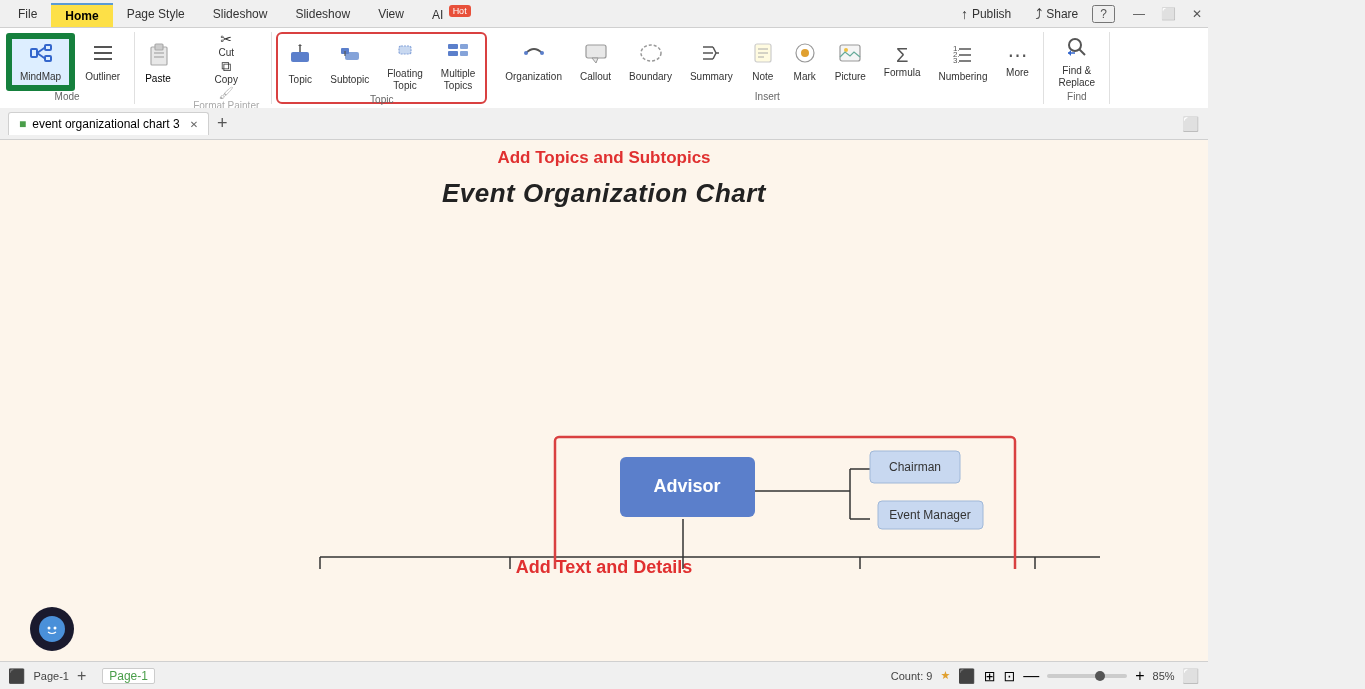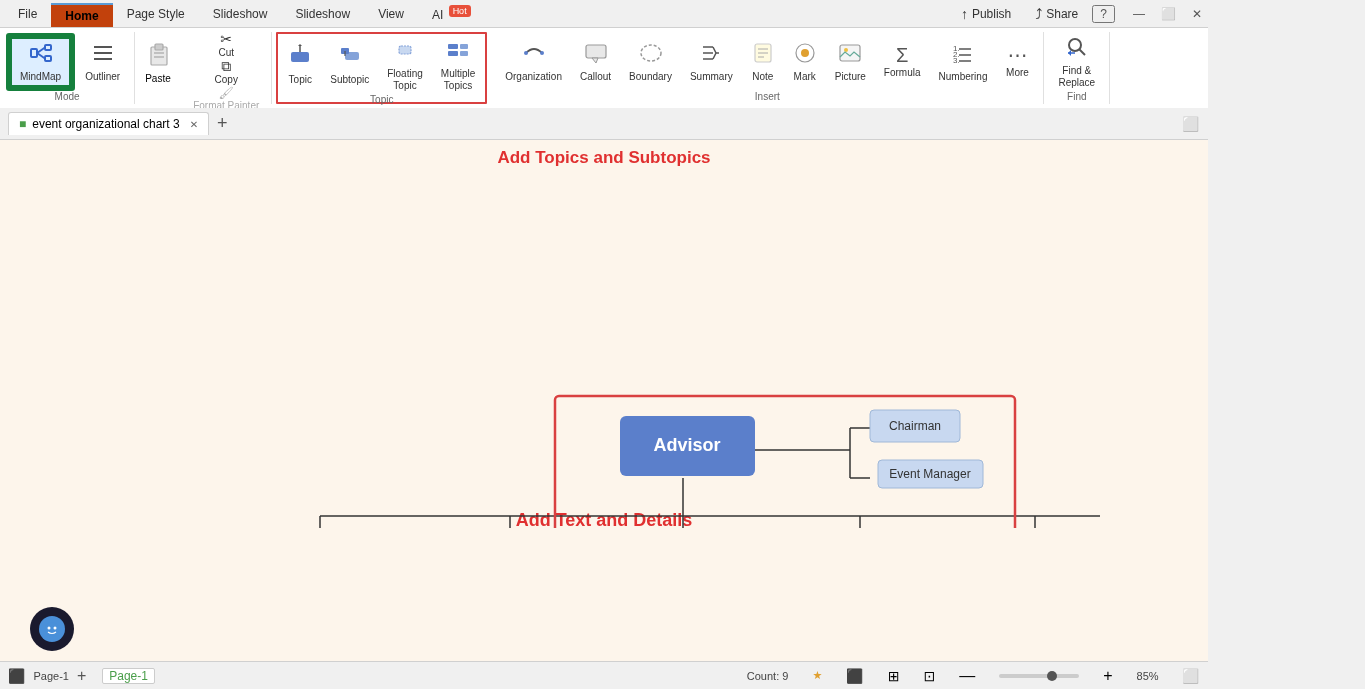--- a/index.html
+++ b/index.html
@@ -14,21 +14,21 @@
     }
     .ribbon-tab {
       padding: 4px 14px;
       font-size: 12px;
       cursor: pointer;
       color: #333;
       border: none;
       background: none;
     }
     .ribbon-tab.active {
-      background: #c2410c;
+      background: #fde047;
       color: #000;
       border-top: 2px solid #5b9bd5;
       font-weight: 600;
       margin-top: 2px;
     }
     .ai-badge {
       background: #e8503a;
       color: #fff;
       font-size: 9px;
       padding: 1px 4px;
@@ -119,21 +119,21 @@
     .clipboard-paste .ribbon-btn-icon { font-size: 26px; }
     .clipboard-small-group {
       display: flex;
       flex-direction: column;
       gap: 1px;
     }
 
     
     .topic-group-highlighted {
       border: 2px solid #d94040;
-      border-radius: 1px;
+      border-radius: 6px;
       padding: 2px;
       margin: 0 4px;
     }
 
     
     .tab-bar {
       display: flex;
       align-items: center;
       height: 32px;
       background: #f0f0f0;
@@ -201,21 +201,21 @@
       border-top: 1px solid #d0d0d0;
       padding: 0 8px;
       font-size: 11px;
       color: #444;
       gap: 8px;
     }
     .status-right {
       margin-left: auto;
       display: flex;
       align-items: center;
-      gap: 24px;
+      gap: 8px;
     }
     .zoom-slider {
       width: 80px;
       height: 4px;
       background: #ccc;
       border-radius: 2px;
       position: relative;
     }
     .zoom-slider-thumb {
       position: absolute;
@@ -558,20 +558,21 @@
       <span class="doc-tab-close">✕</span>
     </div>
     <span class="tab-add-btn">+</span>
     <div class="tab-maximize" style="margin-left:auto;">⬜</div>
   </div>
 
   <div class="canvas" style="position:relative; flex:1;">
 
     <div class="instruction-top" style="margin-top:8px; font-size:17px;">Add Topics and Subtopics</div>
 
+    <div class="chart-title" style="margin-top:10px;">Event Organization Chart</div>
 
     <div style="position:relative; width:100%; height:340px; margin-top:0;">
       <svg width="1365" height="360" style="position:absolute; top:0; left:0;">
 
         <line x1="683" y1="310" x2="683" y2="348" stroke="#333" stroke-width="1.5"></line>
 
         <line x1="320" y1="348" x2="1100" y2="348" stroke="#333" stroke-width="1.5"></line>
 
         <line x1="320" y1="348" x2="320" y2="380" stroke="#333" stroke-width="1.5"></line>
         <line x1="510" y1="348" x2="510" y2="380" stroke="#333" stroke-width="1.5"></line>
@@ -610,21 +611,21 @@
         <rect x="790" y="384" width="140" height="58" rx="6" fill="#5b7fcb"></rect>
         <text x="860" y="418" text-anchor="middle" fill="white" font-size="16" font-weight="bold">Logistic</text>
 
         <rect x="958" y="384" width="155" height="58" rx="6" fill="#5b7fcb"></rect>
         <text x="1035" y="410" text-anchor="middle" fill="white" font-size="16" font-weight="bold">Food &amp;</text>
         <text x="1035" y="430" text-anchor="middle" fill="white" font-size="16" font-weight="bold">Beverage</text>
 
       </svg>
     </div>
 
-    <div class="instruction-bottom" style="margin-top:2px;">Add Text and Details</div>
+    <div class="instruction-bottom" style="margin-top:8px;">Add Text and Details</div>
 
     <div class="ai-bot" style="position:absolute; bottom:10px; left:30px;">
       <div class="ai-bot-inner">
         <svg width="18" height="18" viewBox="0 0 18 18" fill="none">
           <circle cx="9" cy="9" r="7" fill="#4a90d9"></circle>
           <circle cx="6" cy="8" r="1.5" fill="white"></circle>
           <circle cx="12" cy="8" r="1.5" fill="white"></circle>
           <path d="M5 12 Q9 15 13 12" stroke="white" stroke-width="1.2" fill="none"></path>
         </svg>
       </div>

